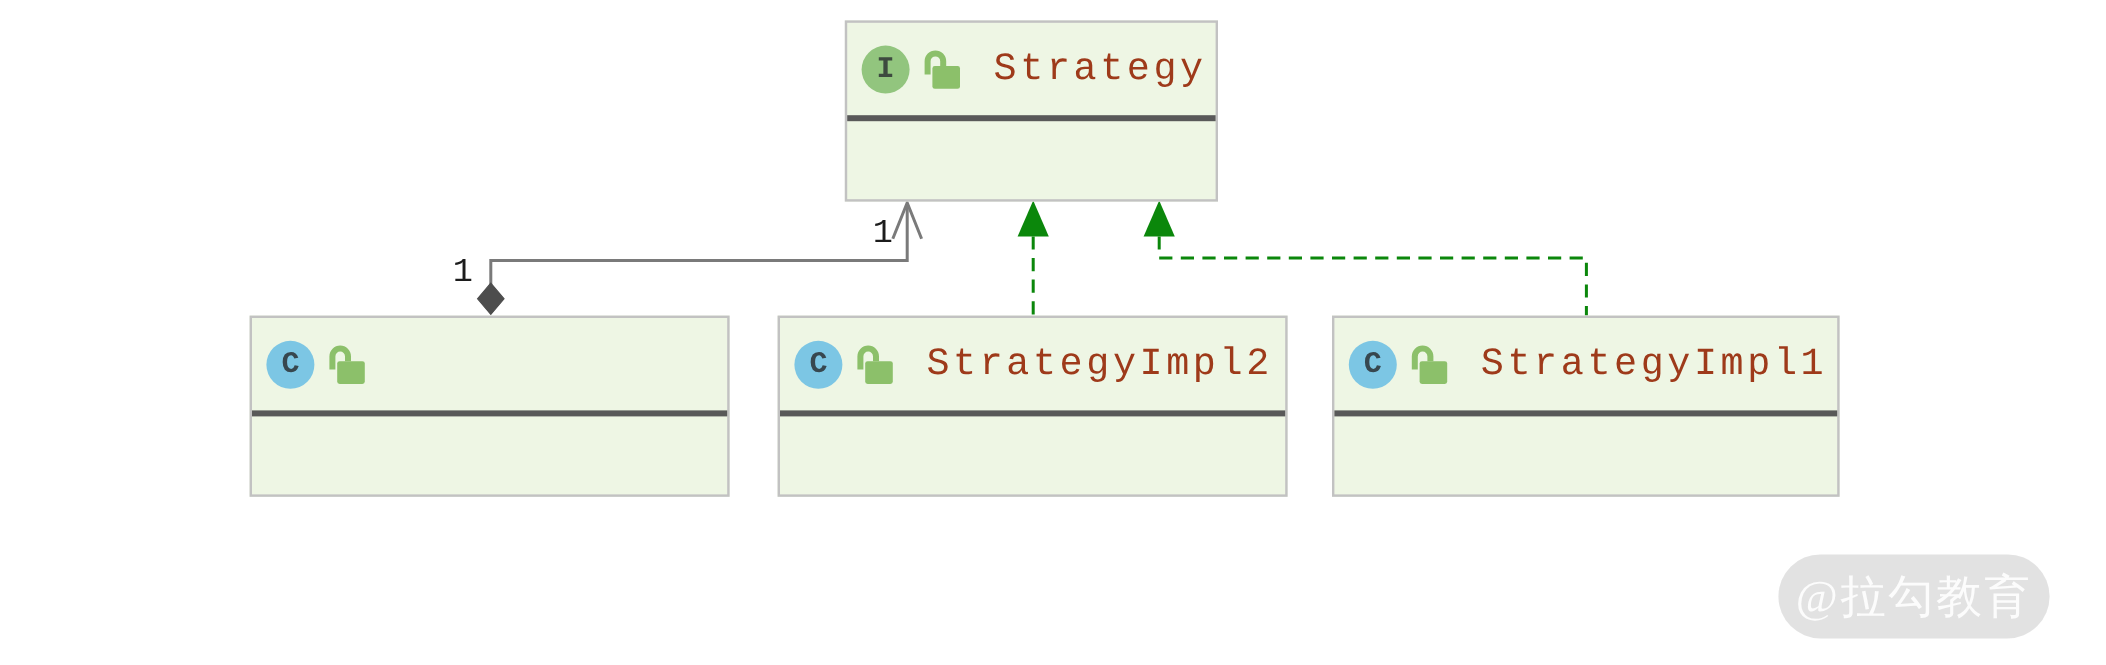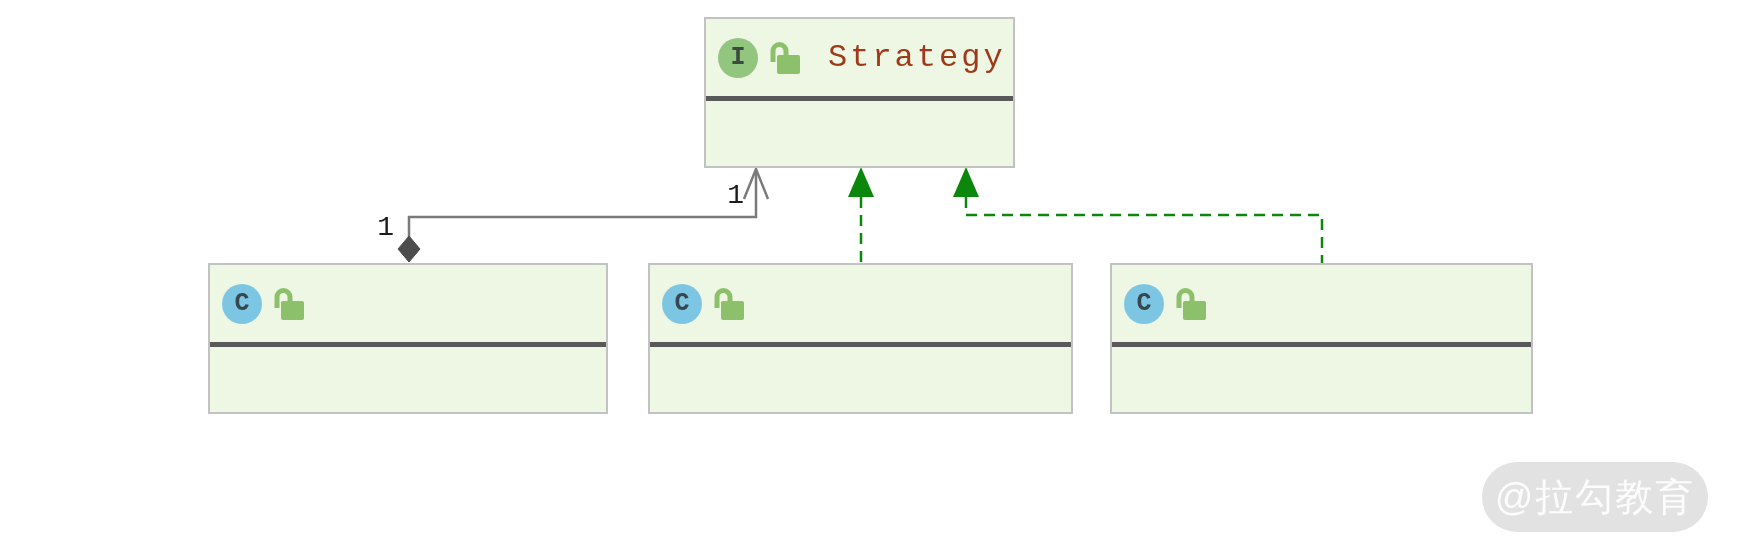--- a/index.html
+++ b/index.html
@@ -60,21 +60,21 @@
     color:#1c1c1c;
   }
   
   .watermark {
     position:absolute;
     left:1482px; top:462px;
     width:226px; height:70px;
     border-radius:35px;
     background:rgba(224,224,224,0.92);
     color:#fcfcfc;
-    font-family:Liberation Sans, sans-serif;
+    font-family:Liberation Serif, serif;
     font-size:38px;
     letter-spacing:2px;
     display:flex; align-items:center; justify-content:center;
     white-space:nowrap;
   }
 </style>
 </head>
 <body>
 
 <div class="canvas">
@@ -124,30 +124,32 @@
     <div class="node-body"></div>
   </div>
 
   <div class="uml-node" style="left:648px; top:263px; width:425px;">
     <div class="node-title">
       <span class="badge badge-class">C</span>
       <svg class="lock-icon" width="36" height="38" viewBox="0 0 36 38">
         <path d="M6 23 V12 a6.5 6.5 0 0 1 13 0 v4" fill="none" stroke="#8cc06a" stroke-width="5"></path>
         <rect x="10" y="16" width="23" height="19" rx="2" fill="#8cc06a"></rect>
       </svg>
+      <span class="node-name">StrategyImpl2</span>
     </div>
     <div class="node-body"></div>
   </div>
 
   <div class="uml-node" style="left:1110px; top:263px; width:423px;">
     <div class="node-title">
       <span class="badge badge-class">C</span>
       <svg class="lock-icon" width="36" height="38" viewBox="0 0 36 38">
         <path d="M6 23 V12 a6.5 6.5 0 0 1 13 0 v4" fill="none" stroke="#8cc06a" stroke-width="5"></path>
         <rect x="10" y="16" width="23" height="19" rx="2" fill="#8cc06a"></rect>
       </svg>
+      <span class="node-name">StrategyImpl1</span>
     </div>
     <div class="node-body"></div>
   </div>
 
   <div class="watermark">@拉勾教育</div>
 
 </div>
 
 </body></html>

